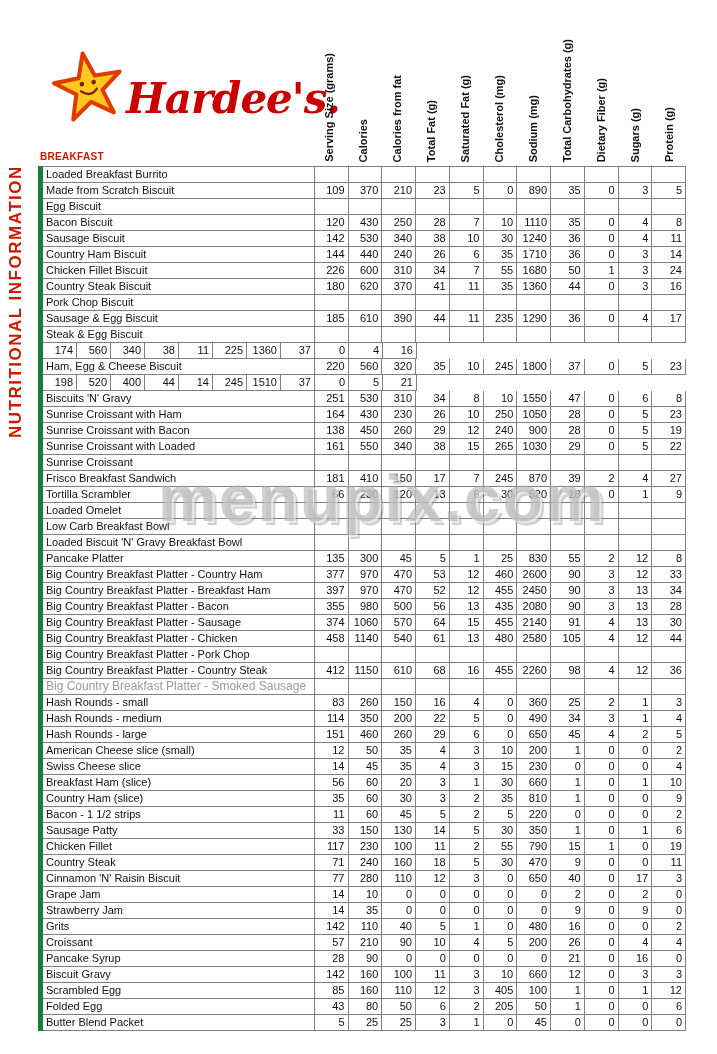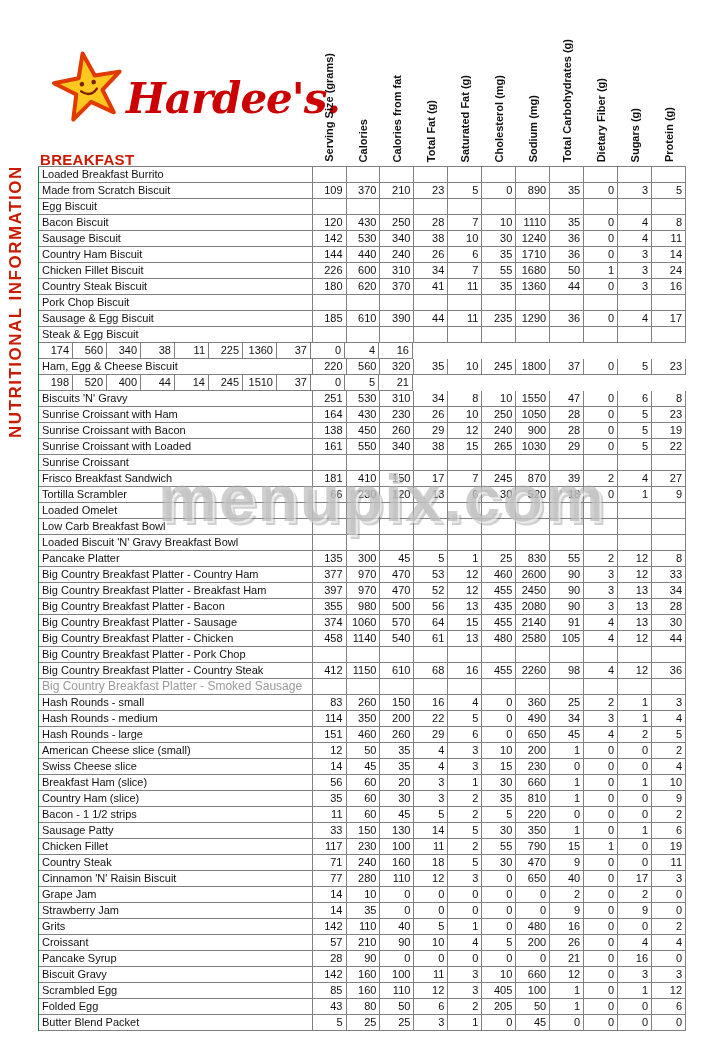--- a/index.html
+++ b/index.html
@@ -32,27 +32,27 @@
   .headers { position:absolute; left:312px; top:4px; height:162px; display:flex; }
   .hcell { width:34px; display:flex; align-items:flex-end; justify-content:center; }
   .vtext {
     writing-mode:vertical-rl; transform:rotate(180deg);
     font-size:11px; font-weight:bold; white-space:nowrap; line-height:1;
     padding-top:4px; color:#111;
   }
 
   .section-title {
     position:absolute; left:40px; top:151px;
-    color:#cc1a00; font-weight:bold; font-size:15px; letter-spacing:.3px;
+    color:#cc1a00; font-weight:bold; font-size:10px; letter-spacing:.3px;
   }
 
   
   .table {
     position:absolute; left:38px; top:166px; width:648px;
-    border-top:1px solid #808080; border-left:1px solid #15803d;
+    border-top:1px solid #808080; border-left:5px solid #15803d;
     background:#fff;
   }
   .trow { display:flex; height:16px; }
   .cell {
     border-right:1px solid #808080; border-bottom:1px solid #808080;
     font-size:11px; line-height:14px; overflow:hidden; white-space:nowrap;
     color:#111;
   }
   .cell.name { width:274px; padding-left:3px; }
   .cell.num  { width:34px; text-align:right; padding-right:3px; }

